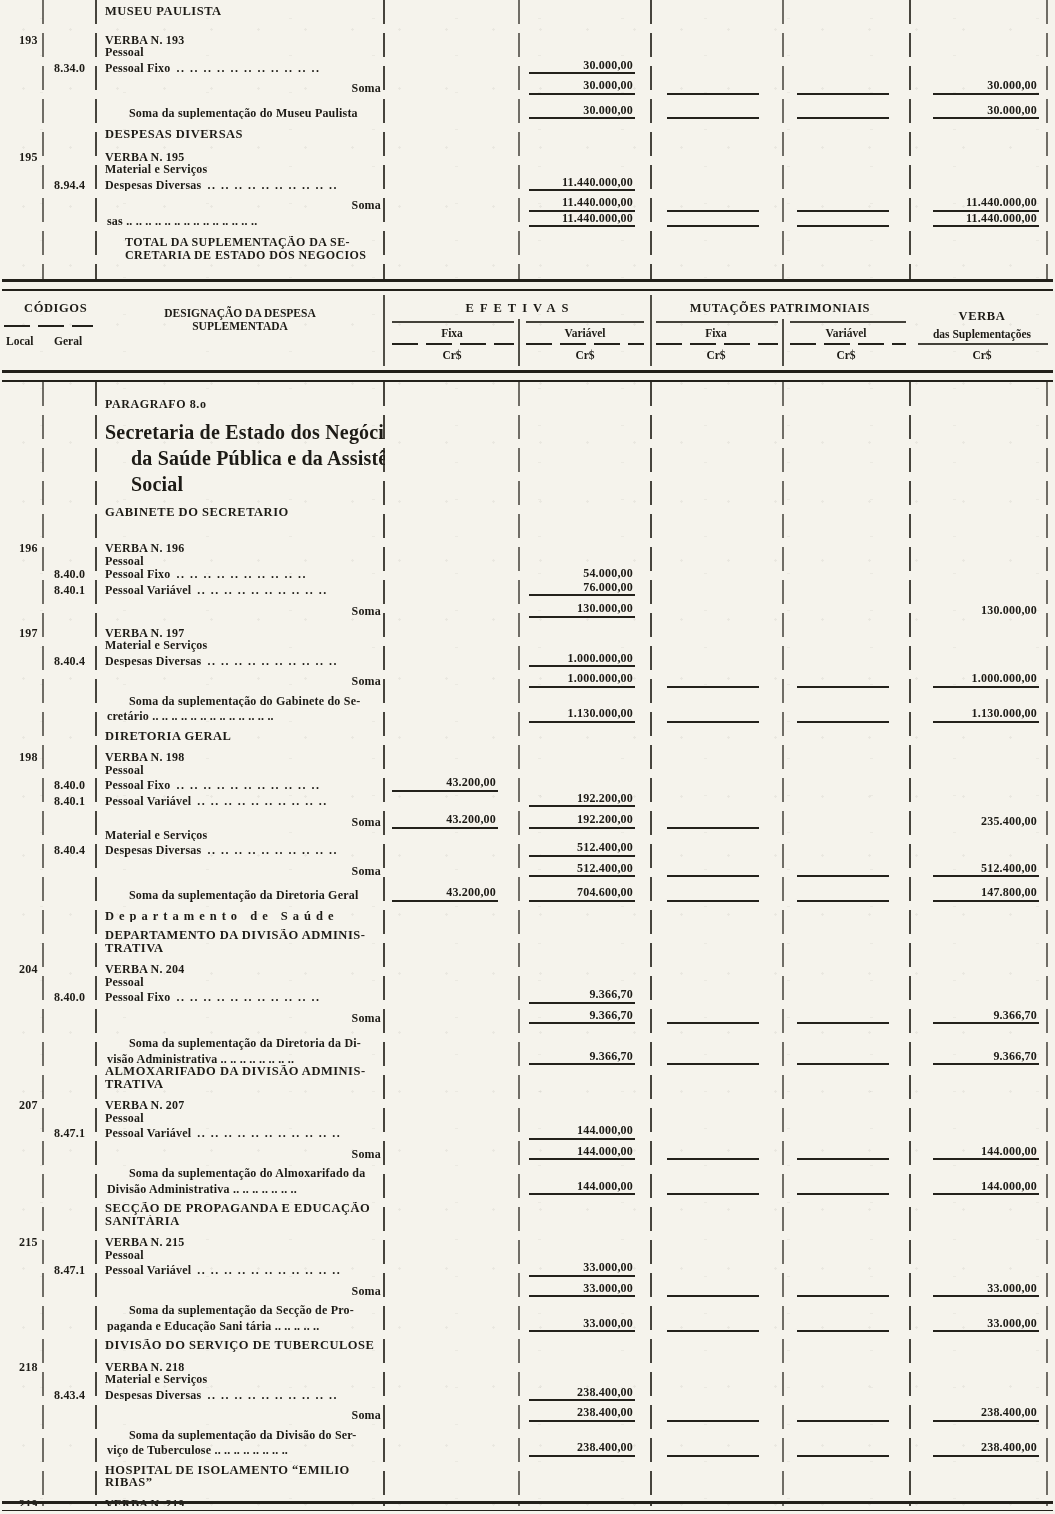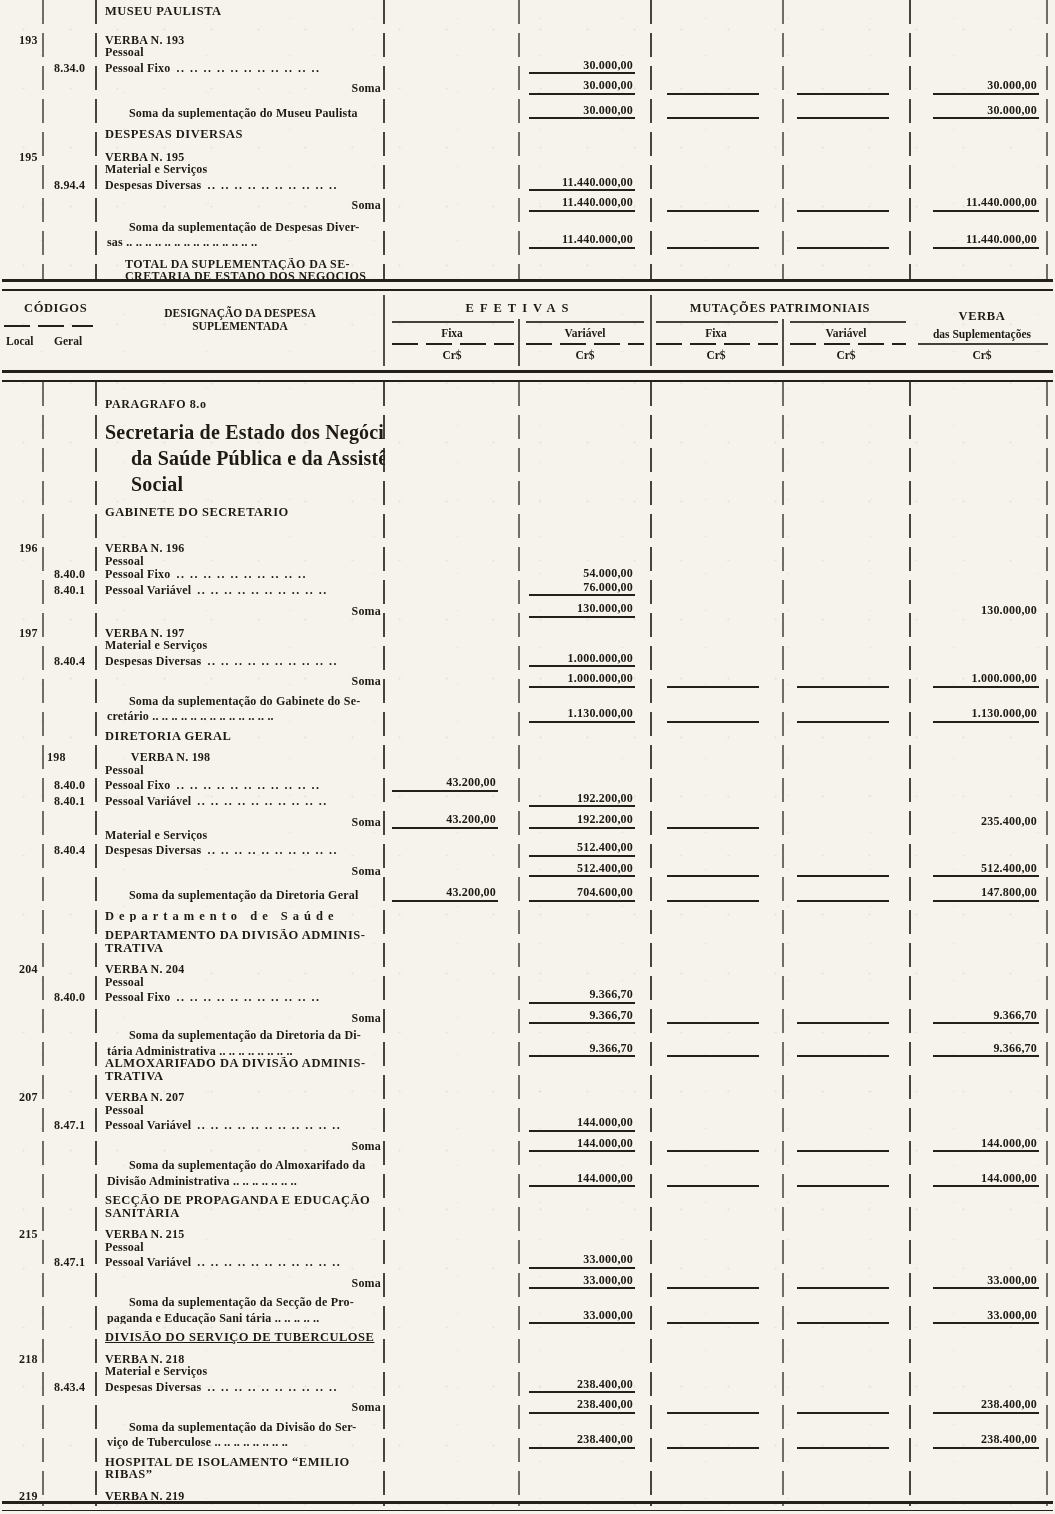--- a/index.html
+++ b/index.html
@@ -212,30 +212,20 @@
           <span class="c-val c-mf centered">
             <span class="fill"></span>
           </span>
           <span class="c-val c-mv centered">
             <span class="fill"></span>
           </span>
           <span class="c-val c-tot">
             <span class="val u">11.440.000,00</span>
           </span>
         </div>
-        <div class="row supl1" style="margin-top: 9px;">
-          <span class="c-local"></span>
-          <span class="c-geral"></span>
-          <span class="c-desc"><span>Soma da suplementação de Despesas  Diver-</span></span>
-          <span class="c-val c-fixa"></span>
-          <span class="c-val c-var"></span>
-          <span class="c-val c-mf"></span>
-          <span class="c-val c-mv"></span>
-          <span class="c-val c-tot"></span>
-        </div>
         <div class="row supl2">
           <span class="c-local"></span>
           <span class="c-geral"></span>
           <span class="c-desc"><span>sas .. .. .. .. .. .. .. .. .. .. .. .. .. ..</span></span>
           <span class="c-val c-fixa"></span>
           <span class="c-val c-var">
             <span class="val u">11.440.000,00</span>
           </span>
           <span class="c-val c-mf centered">
             <span class="fill"></span>
@@ -513,21 +503,21 @@
         <div class="row heading" style="margin-top: 7px;">
           <span class="c-local"></span>
           <span class="c-geral"></span>
           <span class="c-desc"><span>DIRETORIA GERAL</span></span>
           <span class="c-val c-fixa"></span>
           <span class="c-val c-var"></span>
           <span class="c-val c-mf"></span>
           <span class="c-val c-mv"></span>
           <span class="c-val c-tot"></span>
         </div>
-        <div class="row body" style="margin-top: 9px; padding-left: 28px;">
+        <div class="row body" style="margin-top: 9px;">
           <span class="c-local">198</span>
           <span class="c-geral"></span>
           <span class="c-desc"><span>VERBA N. 198</span></span>
           <span class="c-val c-fixa"></span>
           <span class="c-val c-var"></span>
           <span class="c-val c-mf"></span>
           <span class="c-val c-mv"></span>
           <span class="c-val c-tot"></span>
         </div>
         <div class="row body">
@@ -715,34 +705,34 @@
           <span class="c-val c-mf centered">
             <span class="fill"></span>
           </span>
           <span class="c-val c-mv centered">
             <span class="fill"></span>
           </span>
           <span class="c-val c-tot">
             <span class="val u">9.366,70</span>
           </span>
         </div>
-        <div class="row supl1" style="margin-top: 5px;">
+        <div class="row supl1" style="margin-top: 13px;">
           <span class="c-local"></span>
           <span class="c-geral"></span>
           <span class="c-desc"><span>Soma da suplementação da Diretoria da Di-</span></span>
           <span class="c-val c-fixa"></span>
           <span class="c-val c-var"></span>
           <span class="c-val c-mf"></span>
           <span class="c-val c-mv"></span>
           <span class="c-val c-tot"></span>
         </div>
         <div class="row supl2">
           <span class="c-local"></span>
           <span class="c-geral"></span>
-          <span class="c-desc"><span>tária Administrativa .. .. .. .. .. .. .. ..</span></span>
+          <span class="c-desc"><span>visão Administrativa .. .. .. .. .. .. .. ..</span></span>
           <span class="c-val c-fixa"></span>
           <span class="c-val c-var">
             <span class="val u">9.366,70</span>
           </span>
           <span class="c-val c-mf centered">
             <span class="fill"></span>
           </span>
           <span class="c-val c-mv centered">
             <span class="fill"></span>
           </span>
@@ -939,21 +929,21 @@
           <span class="c-val c-mf centered">
             <span class="fill"></span>
           </span>
           <span class="c-val c-mv centered">
             <span class="fill"></span>
           </span>
           <span class="c-val c-tot">
             <span class="val u">33.000,00</span>
           </span>
         </div>
-        <div class="row heading" style="margin-top: 7px; text-decoration: underline;">
+        <div class="row heading" style="margin-top: 7px;">
           <span class="c-local"></span>
           <span class="c-geral"></span>
           <span class="c-desc"><span>DIVISÃO DO SERVIÇO DE TUBERCULOSE</span></span>
           <span class="c-val c-fixa"></span>
           <span class="c-val c-var"></span>
           <span class="c-val c-mf"></span>
           <span class="c-val c-mv"></span>
           <span class="c-val c-tot"></span>
         </div>
         <div class="row body" style="margin-top: 9px;">

